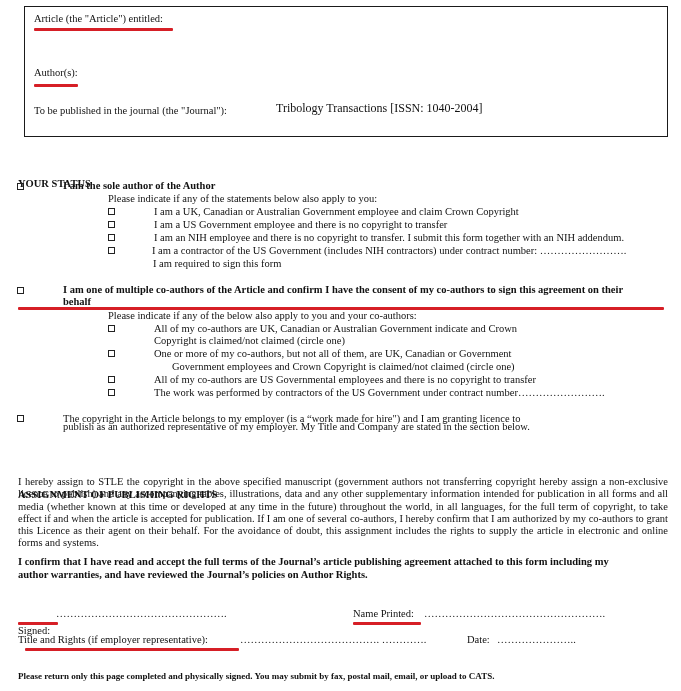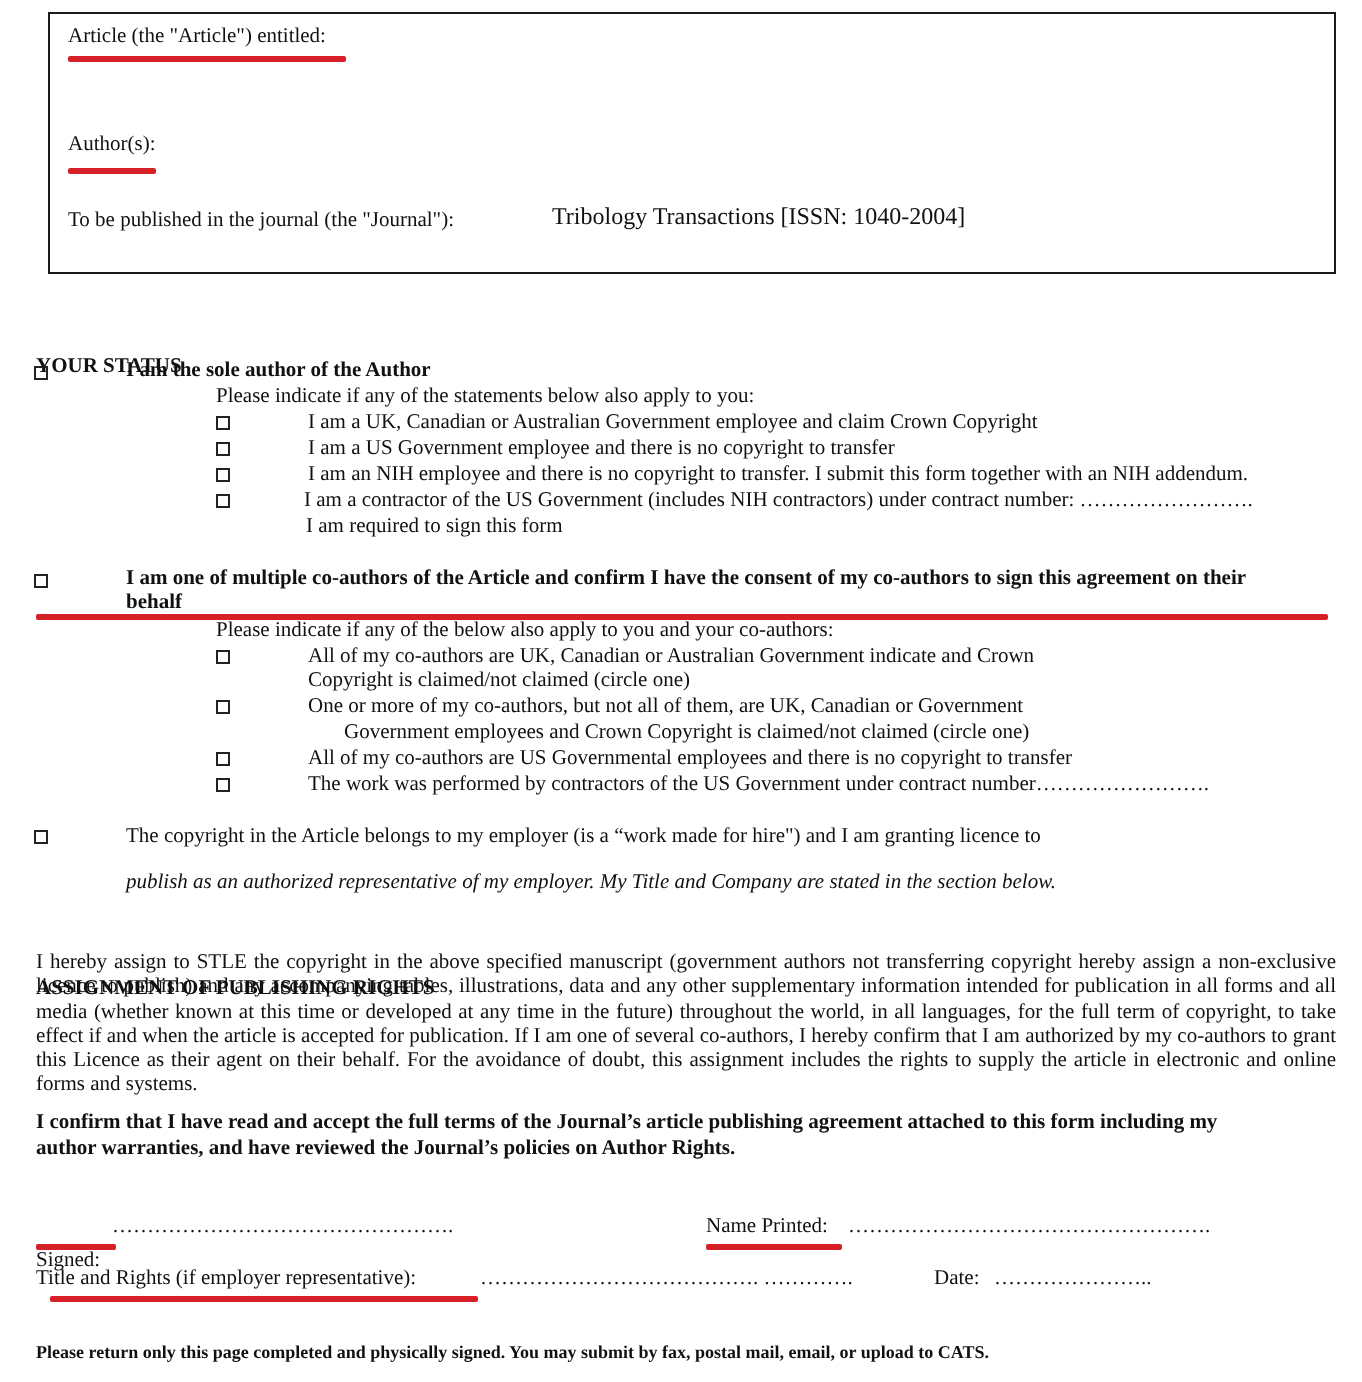--- a/index.html
+++ b/index.html
@@ -61,21 +61,21 @@
 <div class="cb" style="left:108px; top:350px;"></div>
 <div class="abs" style="left:154px; top:347px;">One or more of my co-authors, but not all of them, are UK, Canadian or Government</div>
 <div class="abs" style="left:154px; top:360px;margin-left:18px;">Government employees and Crown Copyright is claimed/not claimed (circle one)</div>
 <div class="cb" style="left:108px; top:376px;"></div>
 <div class="abs" style="left:154px; top:373px;">All of my co-authors are US Governmental employees and there is no copyright to transfer</div>
 <div class="cb" style="left:108px; top:389px;"></div>
 <div class="abs" style="left:154px; top:386px;">The work was performed by contractors of the US Government under contract number…………………….</div>
 
 <div class="cb" style="left:17px; top:415px;"></div>
 <div class="abs" style="left:63px; top:412px;">The copyright in the Article belongs to my employer (is a “work made for hire") and I am granting licence to</div>
-<div class="abs" style="left:63px; top:435px;font-style:italic;">publish as an authorized representative of my employer. My Title and Company are stated in the section below.</div>
+<div class="abs" style="left:63px; top:420px;">publish as an authorized representative of my employer. My Title and Company are stated in the section below.</div>
 
 <div class="abs heading" style="left:18px; top:464px;">ASSIGNMENT OF PUBLISHING RIGHTS</div>
 <div class="para" style="top:476px;">I hereby assign to STLE the copyright in the above specified manuscript (government authors not transferring copyright hereby assign a non-exclusive licence to publish) and any accompanying tables, illustrations, data and any other supplementary information intended for publication in all forms and all media (whether known at this time or developed at any time in the future) throughout the world, in all languages, for the full term of copyright, to take effect if and when the article is accepted for publication. If I am one of several co-authors, I hereby confirm that I am authorized by my co-authors to grant this Licence as their agent on their behalf. For the avoidance of doubt, this assignment includes the rights to supply the article in electronic and online forms and systems.</div>
 <div class="abs bold" style="left:18px; top:555px;">I confirm that I have read and accept the full terms of the Journal’s article publishing agreement attached to this form including my</div>
 <div class="abs bold" style="left:18px; top:568px;">author warranties, and have reviewed the Journal’s policies on Author Rights.</div>
 
 <div class="abs" style="left:18px; top:607px;margin-top:17px;">Signed:</div>
 <div class="abs" style="left:56px; top:607px;">………………………………………….</div>
 <div class="redline" style="left:18px; top:622px; width:40px;"></div>
 

